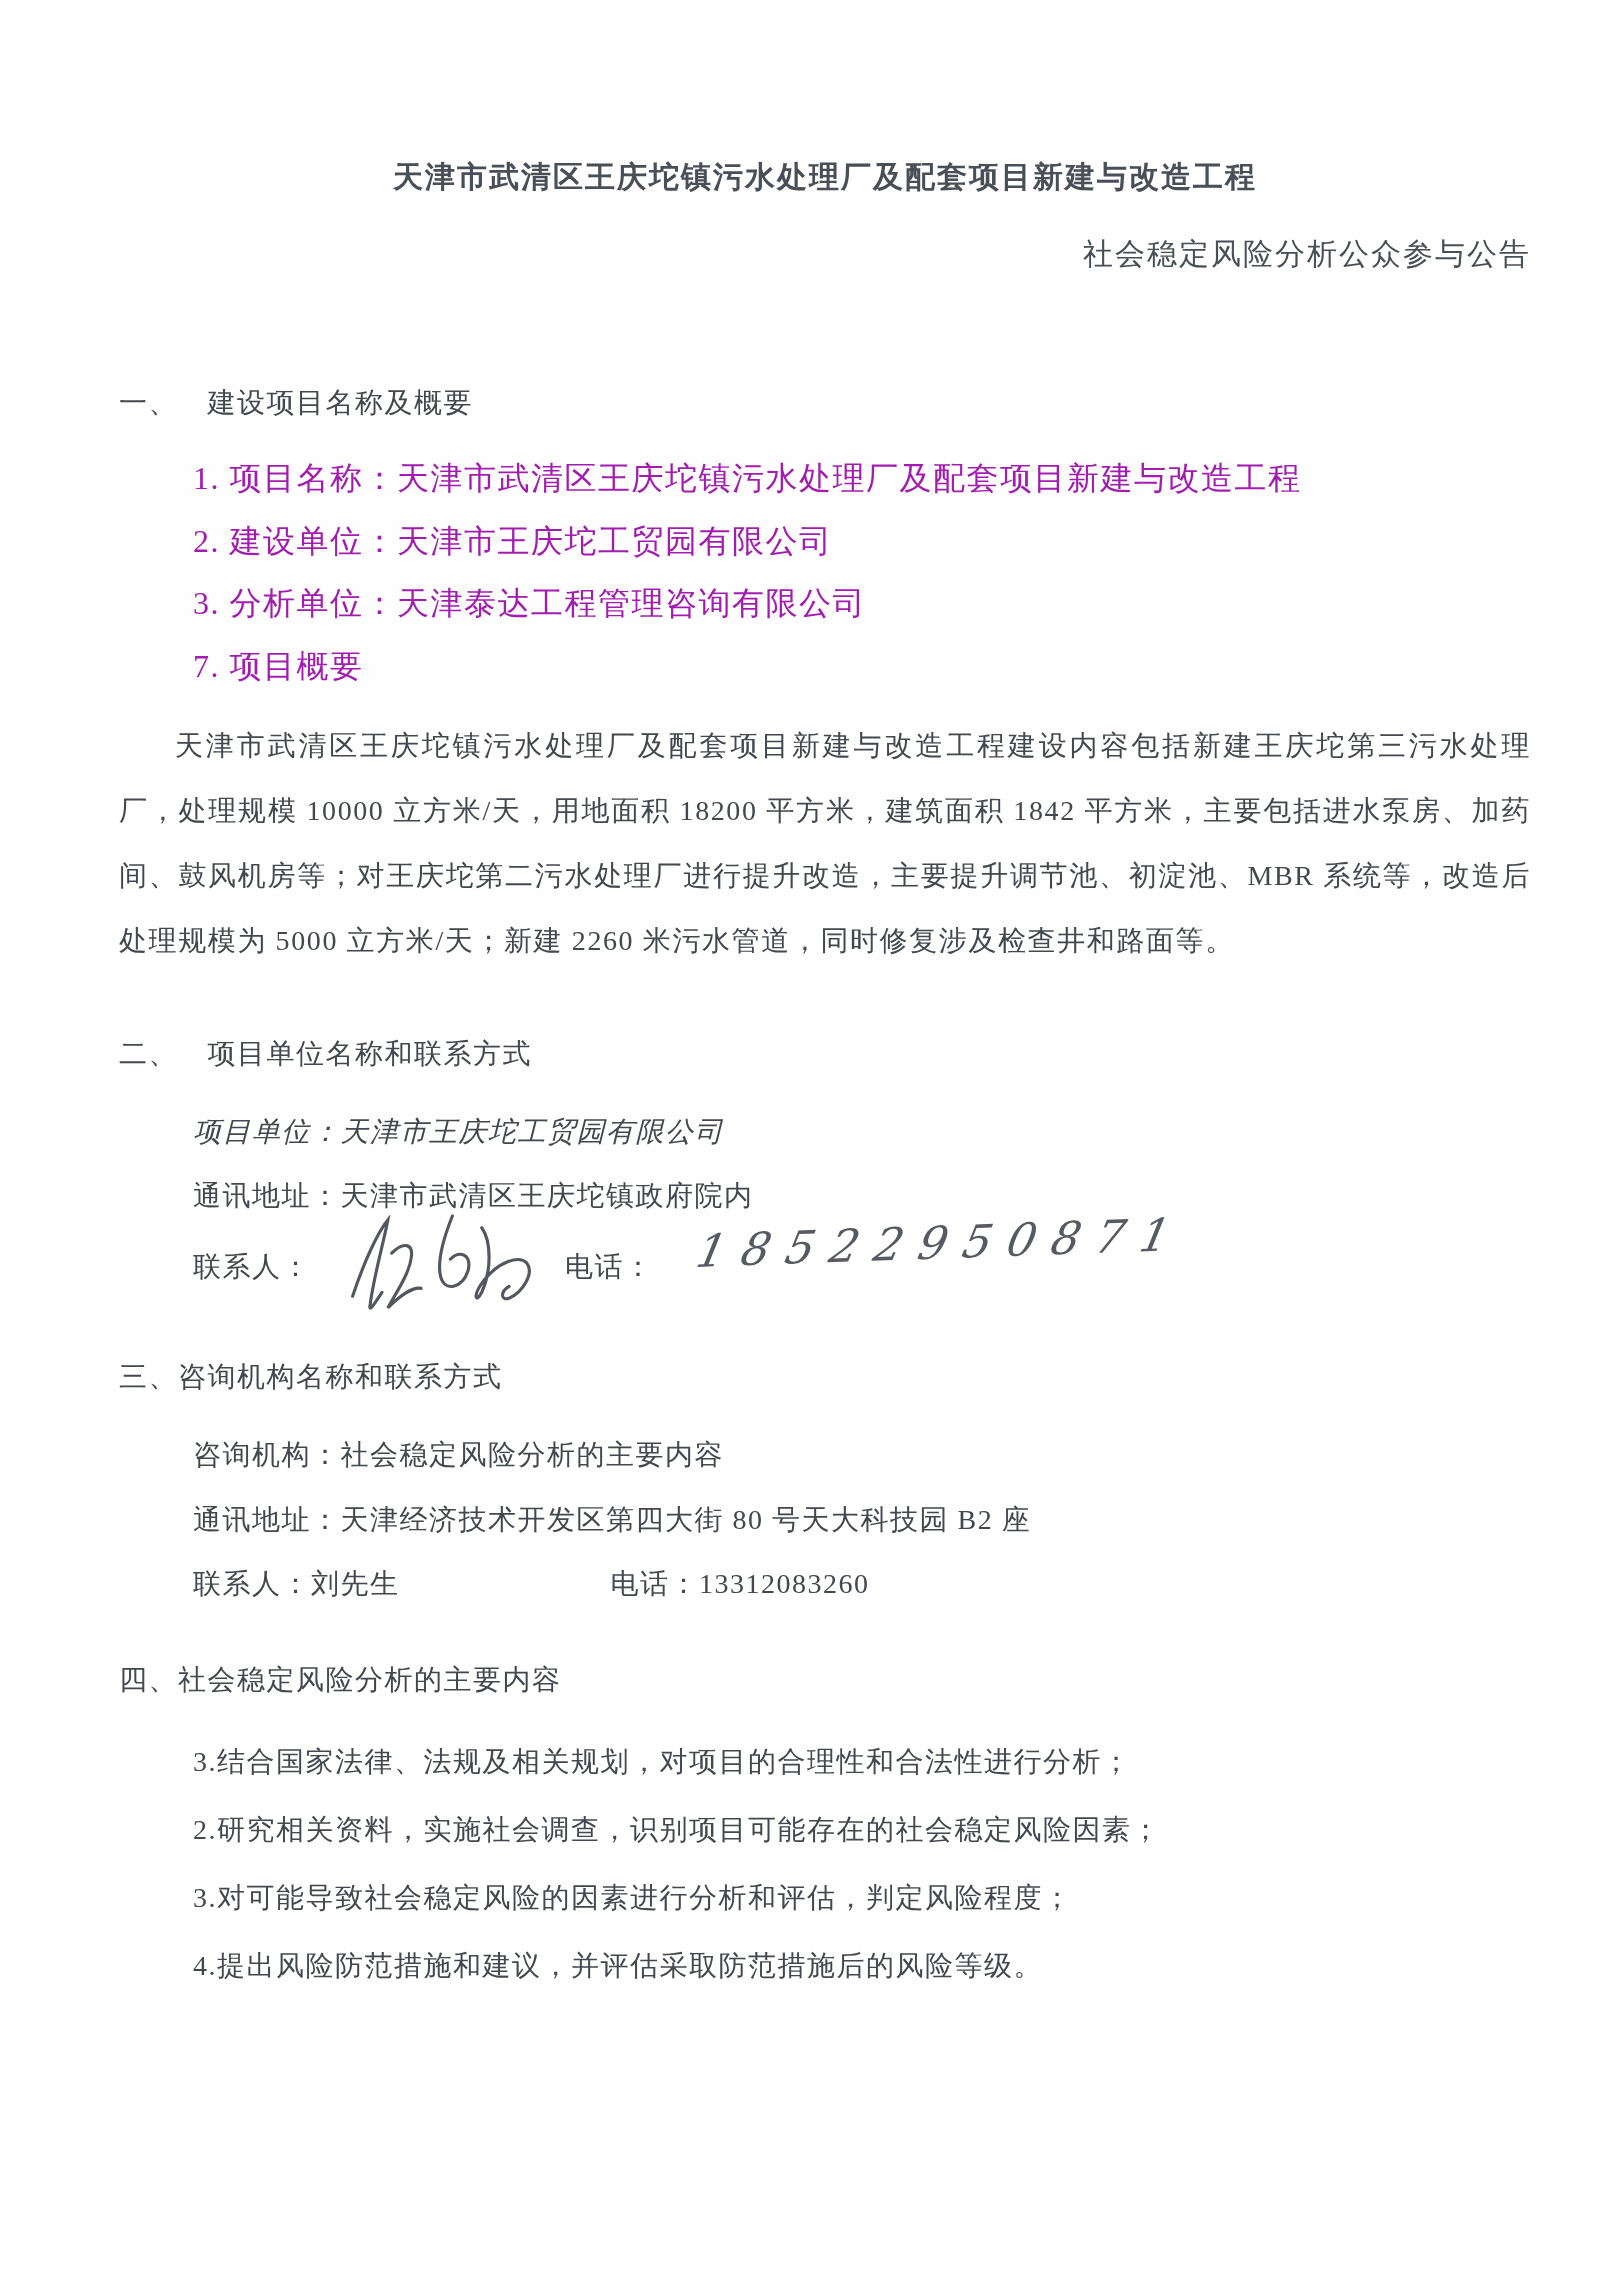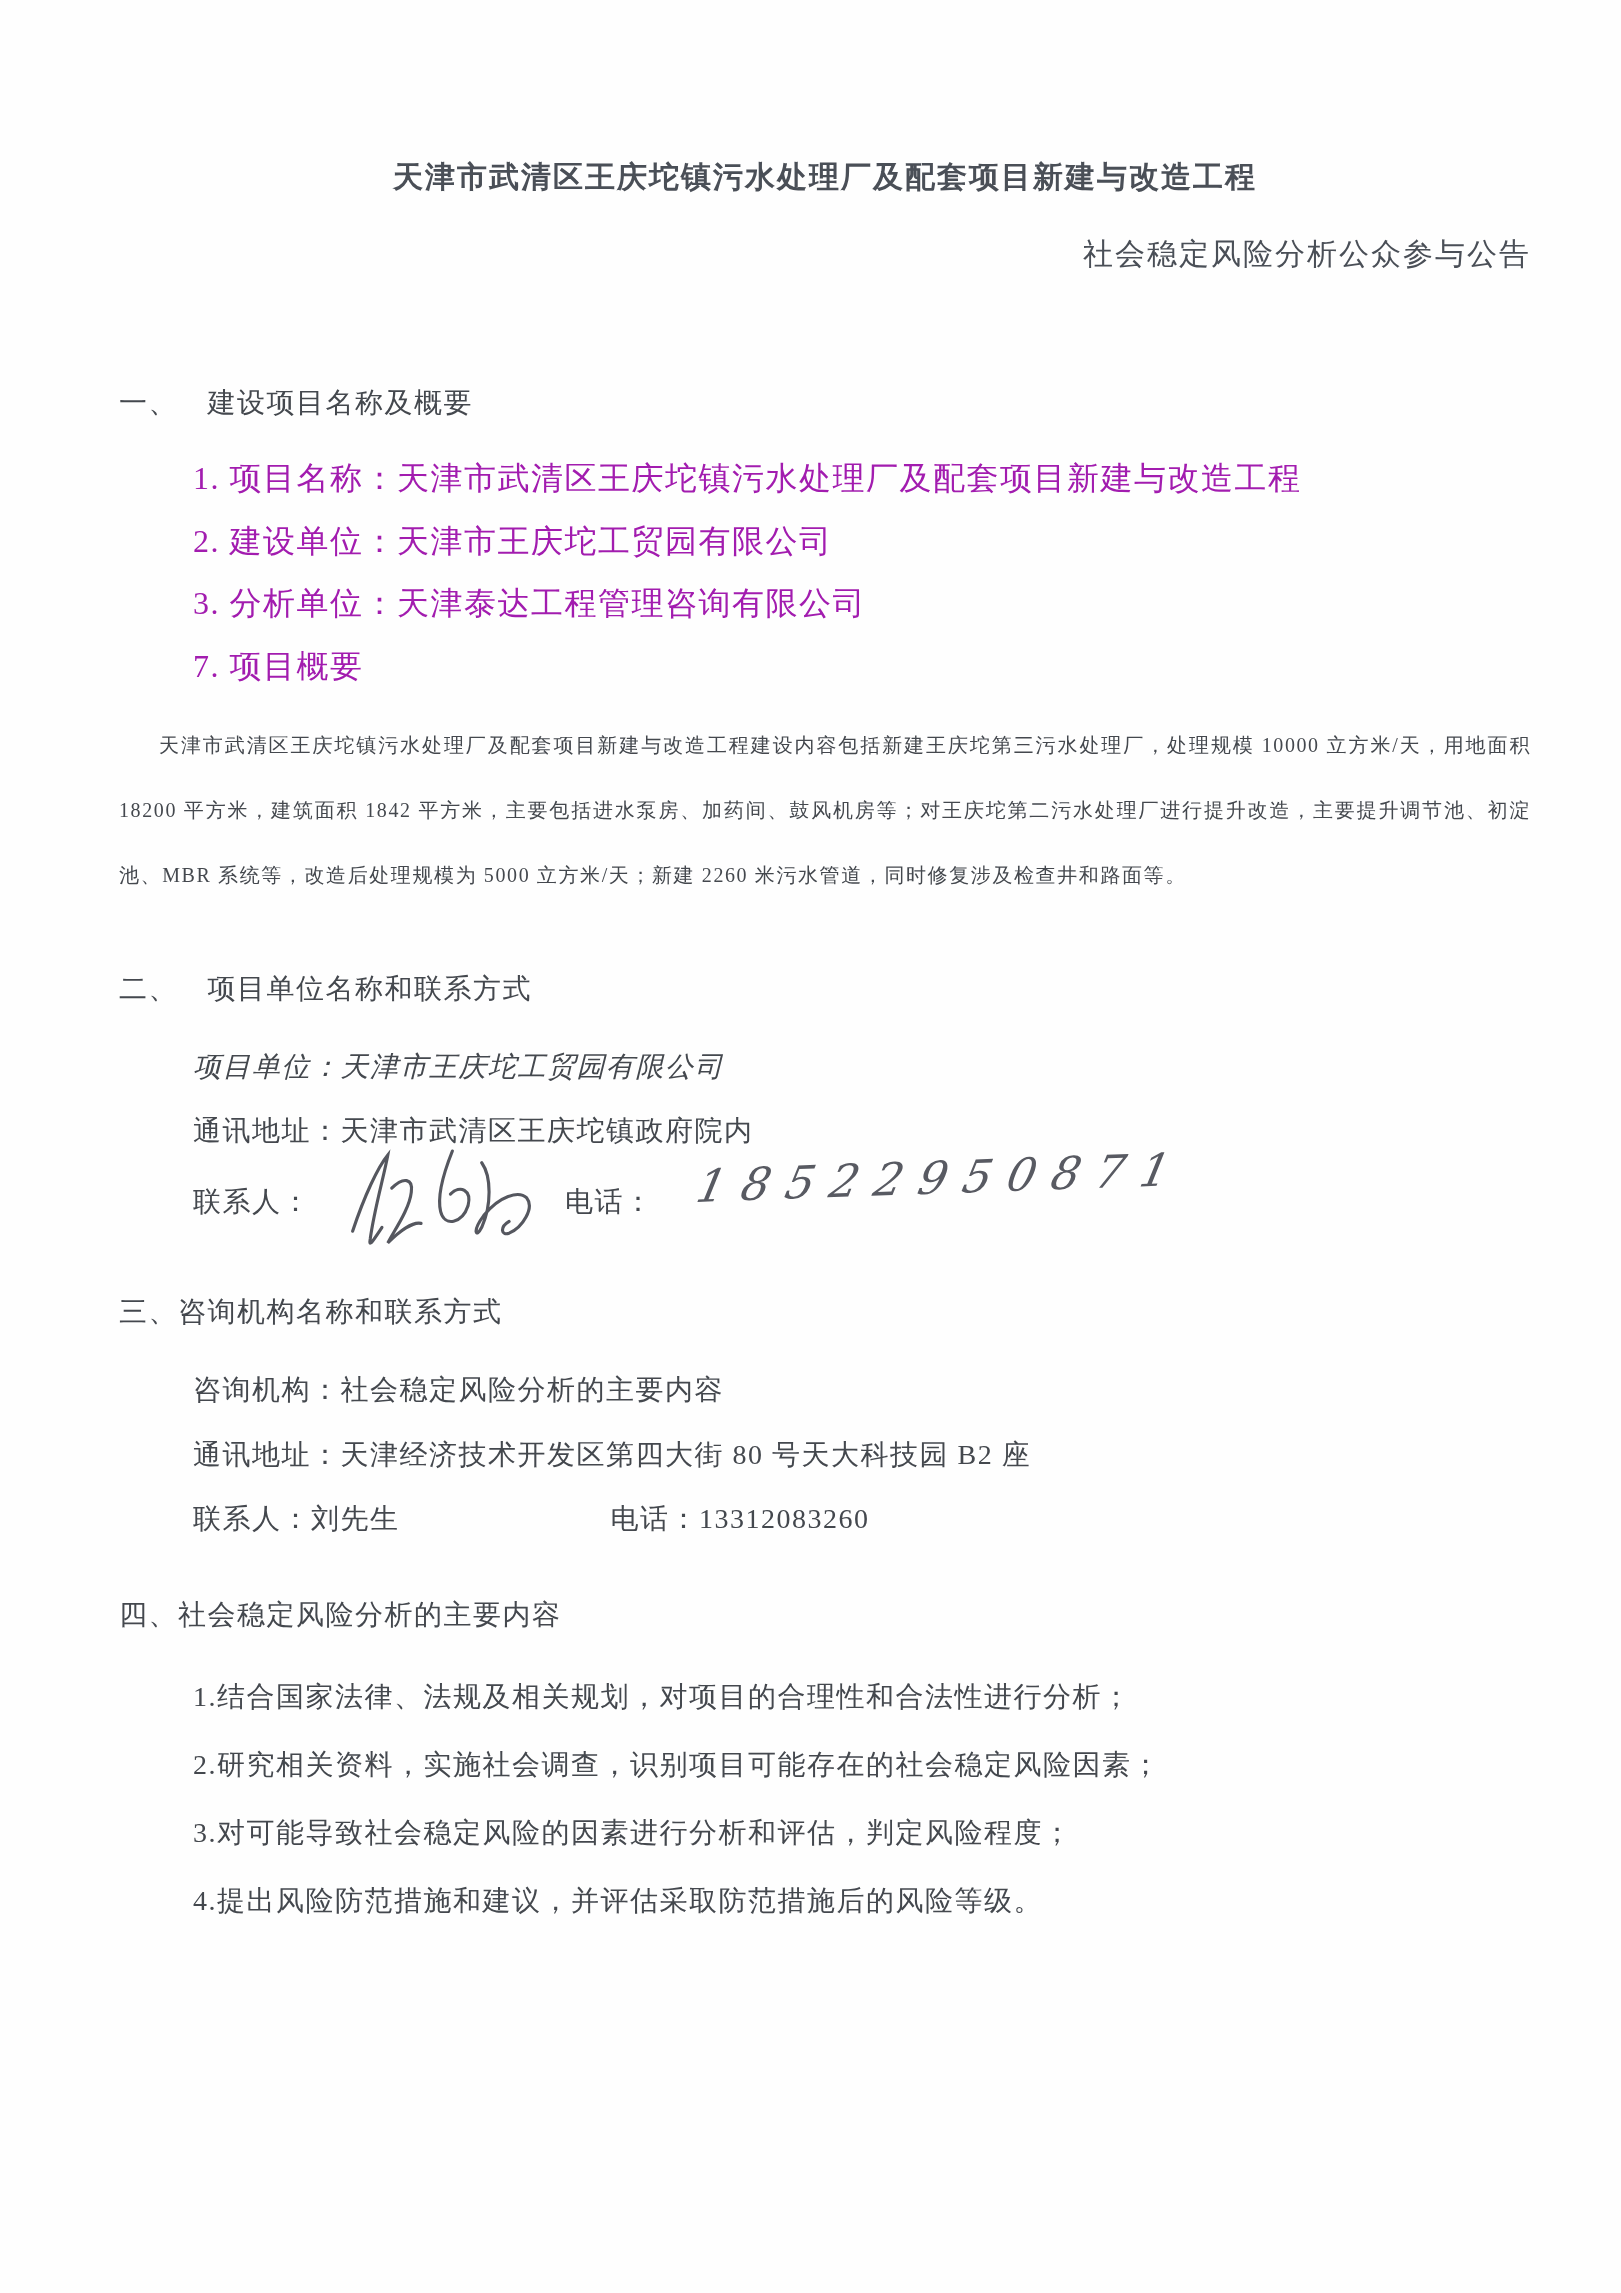--- a/index.html
+++ b/index.html
@@ -47,21 +47,21 @@
   .num-item {
     font-size: 32px;
     letter-spacing: 1.5px;
     line-height: 39px;
     margin: 23.5px 0 0 74px;
     color: #a21caf;
   }
 
   .overview {
     margin-top: 27.4px;
-    font-size: 20px;
+    font-size: 28px;
     letter-spacing: 1.6px;
     line-height: 65px;
     text-align: justify;
     text-indent: 2em;
     color: #44484e;
   }
 
   .contact-line {
     font-size: 28px;
     letter-spacing: 1.5px;
@@ -144,20 +144,20 @@
     </div>
     <div class="contact-line">
       <span>通讯地址：</span><span>天津经济技术开发区第四大街 80 号天大科技园 B2 座</span>
     </div>
     <div class="contact-line">
       <span>联系人：</span><span>刘先生</span><span class="gap"></span><span>电话：</span><span>13312083260</span>
     </div>
 
     <div class="sec-heading h4">四、社会稳定风险分析的主要内容</div>
 
-    <div class="list-item" style="margin-top:43px;">1.结合国家法律、法规及相关规划，对项目的合理性和合法性进行分析；</div>
+    <div class="list-item" style="margin-top:43px;">3.结合国家法律、法规及相关规划，对项目的合理性和合法性进行分析；</div>
     <div class="list-item">2.研究相关资料，实施社会调查，识别项目可能存在的社会稳定风险因素；</div>
     <div class="list-item">3.对可能导致社会稳定风险的因素进行分析和评估，判定风险程度；</div>
     <div class="list-item">4.提出风险防范措施和建议，并评估采取防范措施后的风险等级。</div>
 
   </div>
 </div>
 
 
 </body></html>

